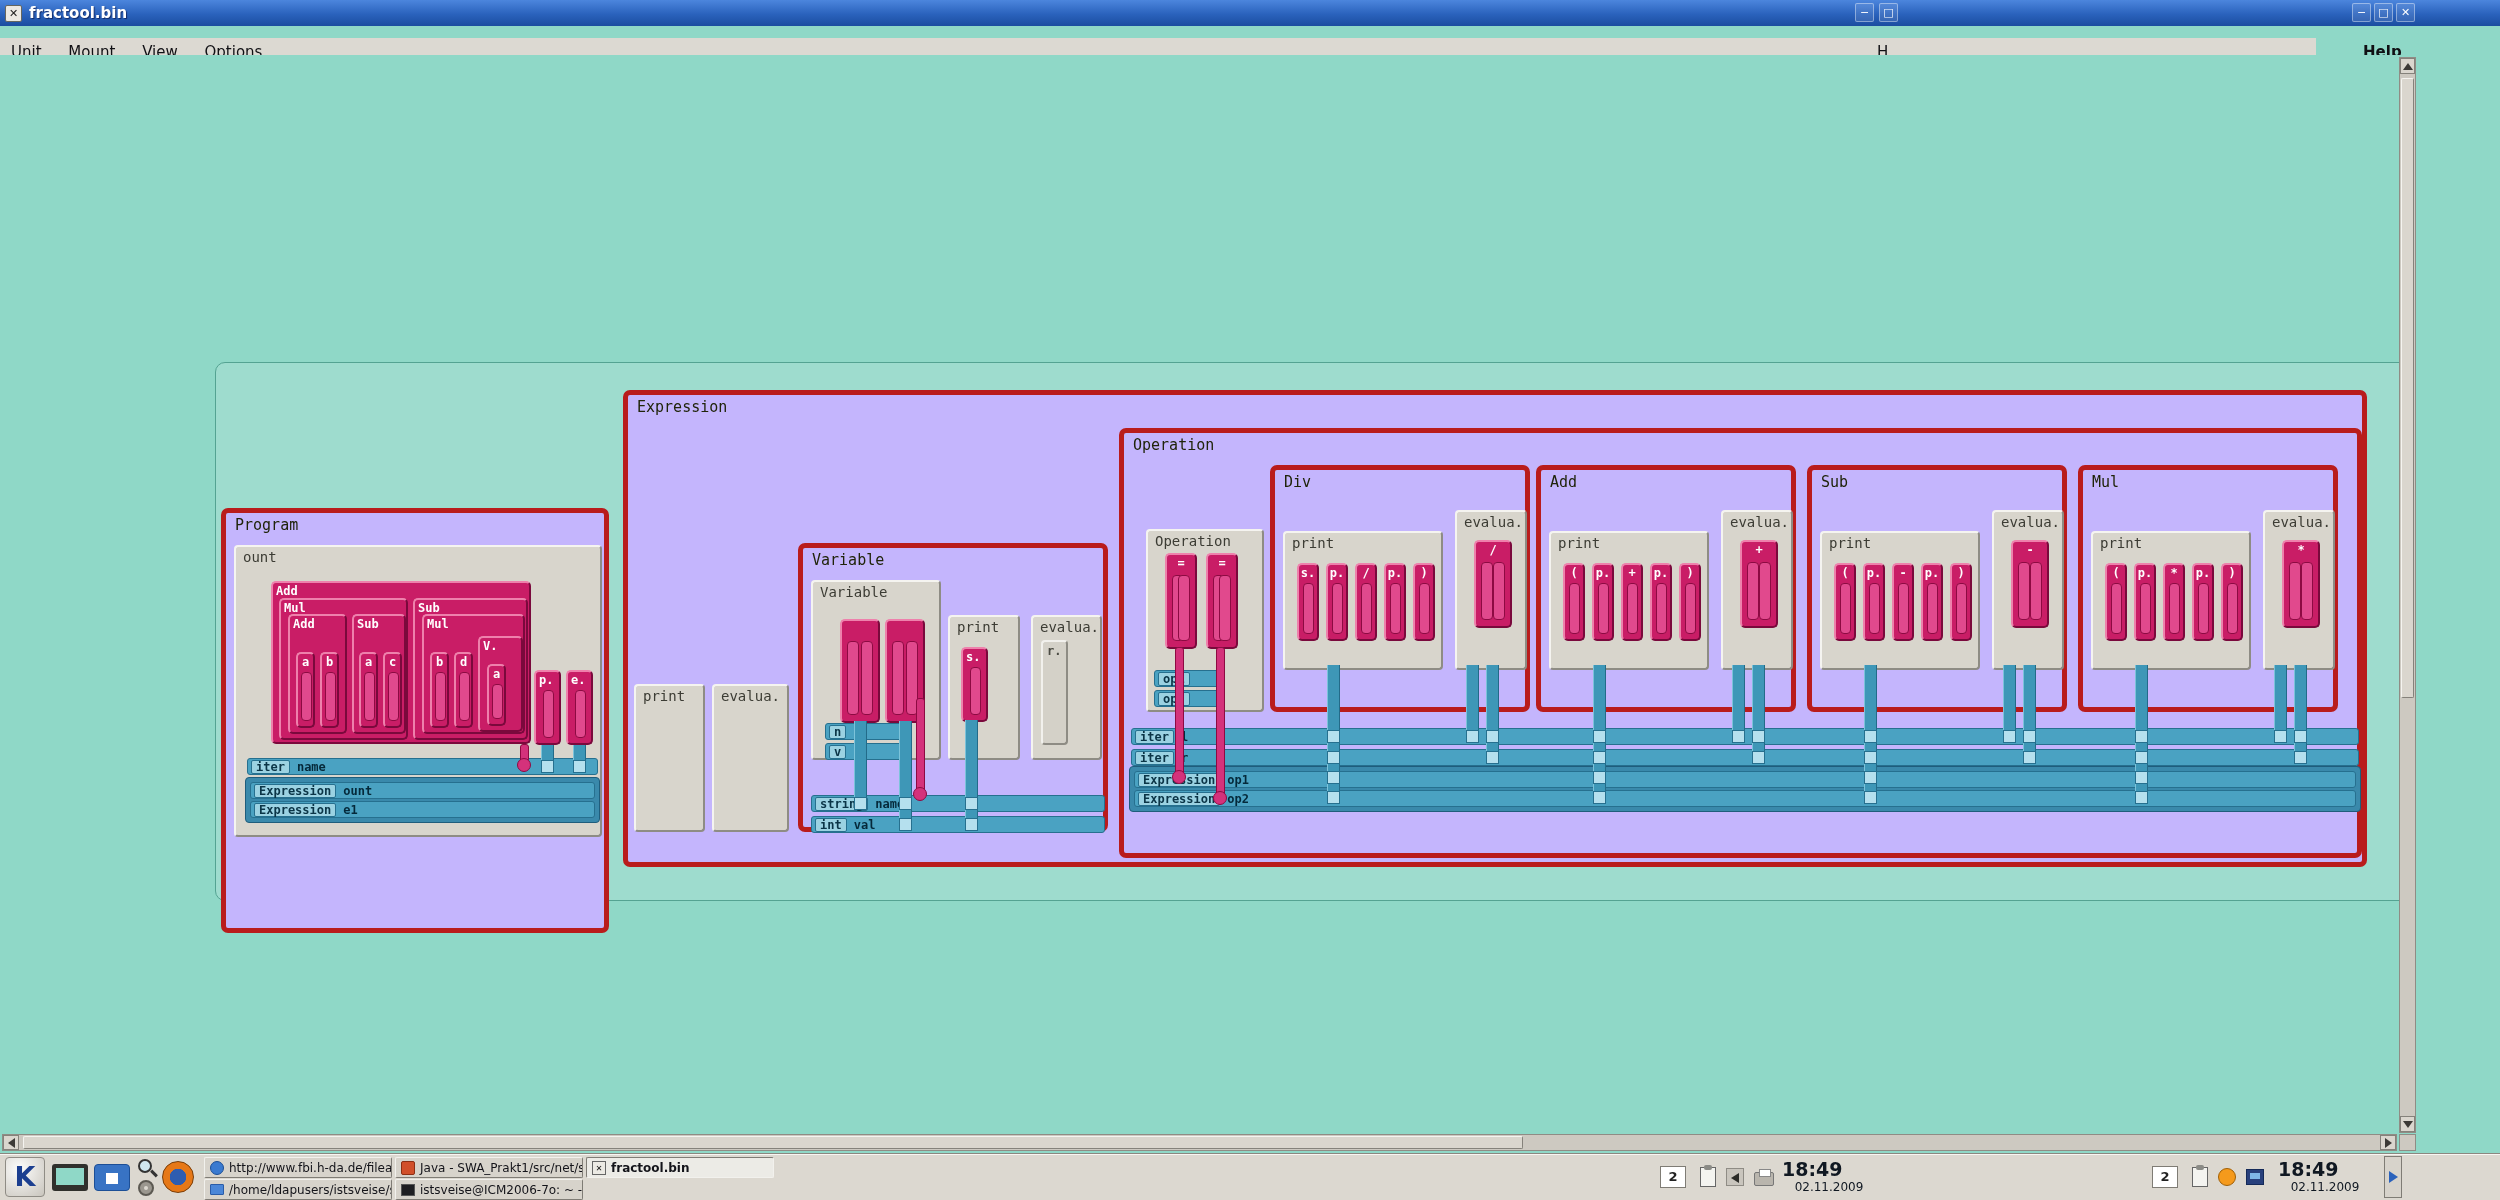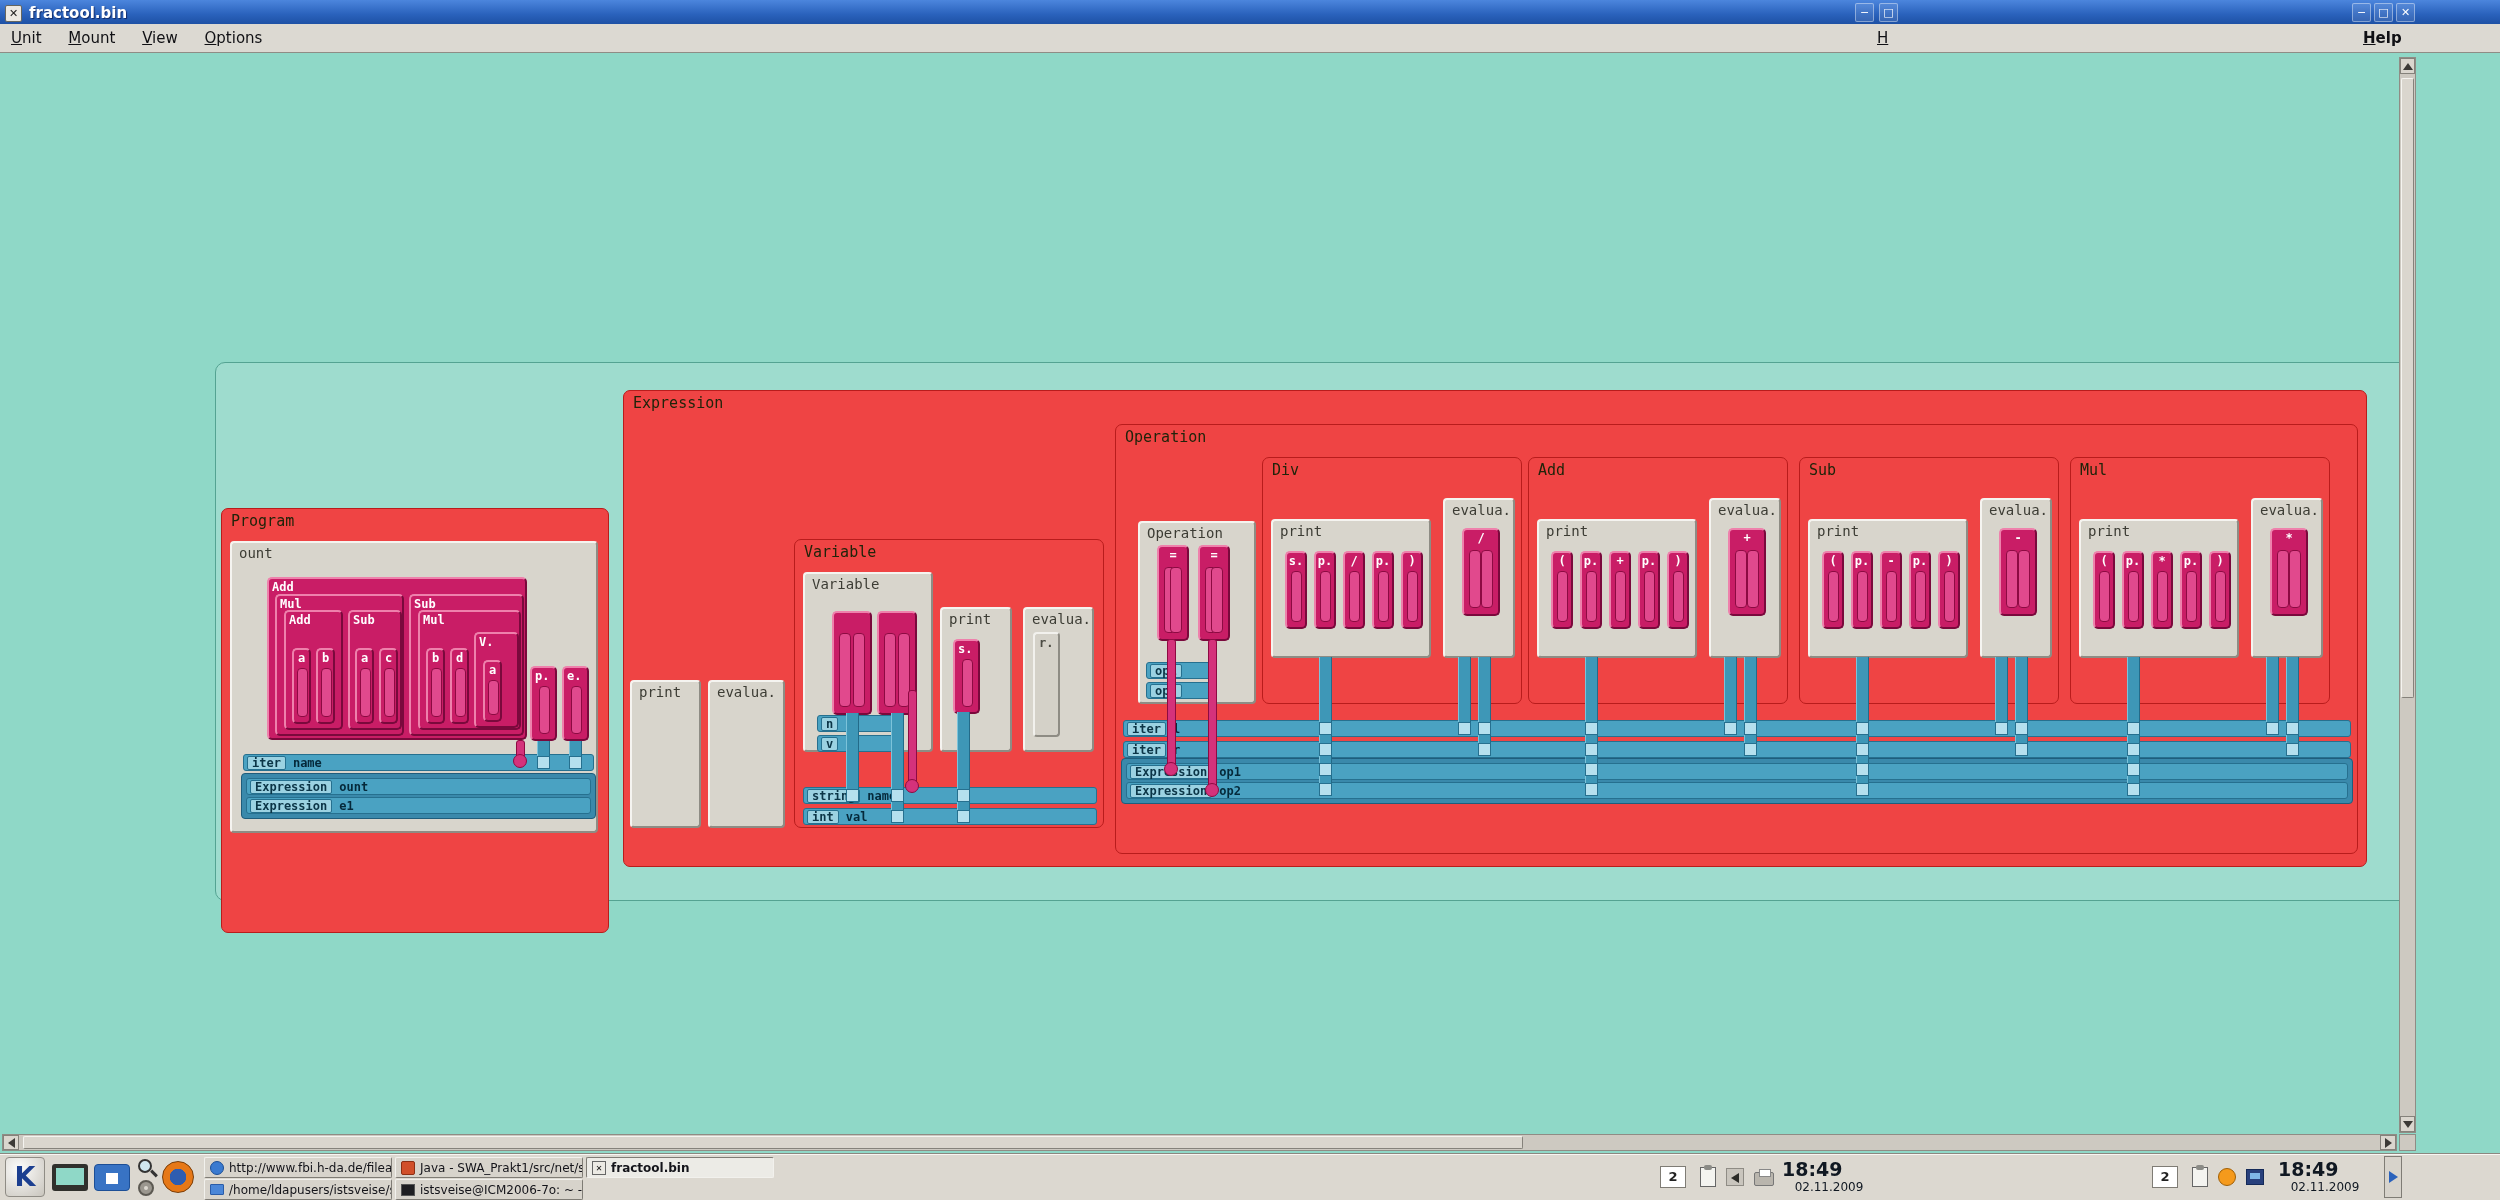--- a/index.html
+++ b/index.html
@@ -10,30 +10,30 @@
 
   
   .titlebar{left:0;top:0;width:2500px;height:26px;
     background:linear-gradient(180deg,#4c86dd 0%,#2a62bc 55%,#1b4da0 100%);
     display:flex;align-items:center;}
   .tb-icon{width:17px;height:17px;margin-left:5px;background:#ece9e3;border:1px solid #66665f;
     border-radius:2px;color:#1a1a1a;font:bold 11px/15px "DejaVu Sans",sans-serif;text-align:center;}
   .tb-title{color:#fff;font-weight:bold;font-size:15px;margin-left:7px;text-shadow:1px 1px 1px rgba(0,0,40,.55);}
   .tb-btn{width:19px;height:19px;top:3px;color:#fff;font-size:11px;line-height:18px;text-align:center;
     border:1px solid rgba(255,255,255,.4);border-radius:2px;background:rgba(255,255,255,.1);}
-  .menubar{left:0;top:24px;width:2500px;height:29px;background:#dcd9d2;border-bottom:1px solid #8f8c85;
+  .menubar{left:0;top:38px;width:2316px;height:29px;background:#dcd9d2;border-bottom:1px solid #8f8c85;
     font-size:15px;color:#101014;}
   .menu-item{display:inline-block;padding:5px 11px 0 11px;height:28px;}
   .menu-item u{text-decoration:underline;}
 
   
   .canvas{left:0;top:55px;width:2500px;height:1098px;background:#8fd8c7;overflow:hidden;}
   .container{background:#9edcce;border:1px solid #54a392;border-radius:10px;}
 
-  .ybox{background:#ef4444;border:1px solid #b91c1c;border-radius:7px;}
+  .ybox{background:#c4b5fd;border:5px solid #b91c1c;border-radius:7px;}
   .ytitle{display:block;font:15px "DejaVu Sans Mono",monospace;color:#20240a;padding:3px 9px;white-space:nowrap;}
   .gbox{background:#d8d5cc;border-radius:4px;border-top:2px solid #f5f4f0;border-left:2px solid #f5f4f0;
     border-right:2px solid #8e8c84;border-bottom:2px solid #8e8c84;}
   .gtitle{display:block;font:14px "DejaVu Sans Mono",monospace;color:#3c3c34;padding:2px 7px;white-space:nowrap;overflow:hidden;}
   .pblock{background:#c91d66;border-radius:5px;border-top:2px solid #ee81ac;border-left:2px solid #ee81ac;
     border-right:2px solid #7a093c;border-bottom:2px solid #7a093c;overflow:visible;}
   .plabel{display:block;font:bold 12px/14px "DejaVu Sans Mono",monospace;color:#fff;padding:1px 3px;white-space:nowrap;overflow:hidden;}
   .plabel.c{text-align:center;padding:1px 0;}
   .pills::before,.pills::after{content:"";position:absolute;top:20px;bottom:6px;width:10px;
     background:#e1498d;border:1px solid #8d0a42;border-radius:4px;}

